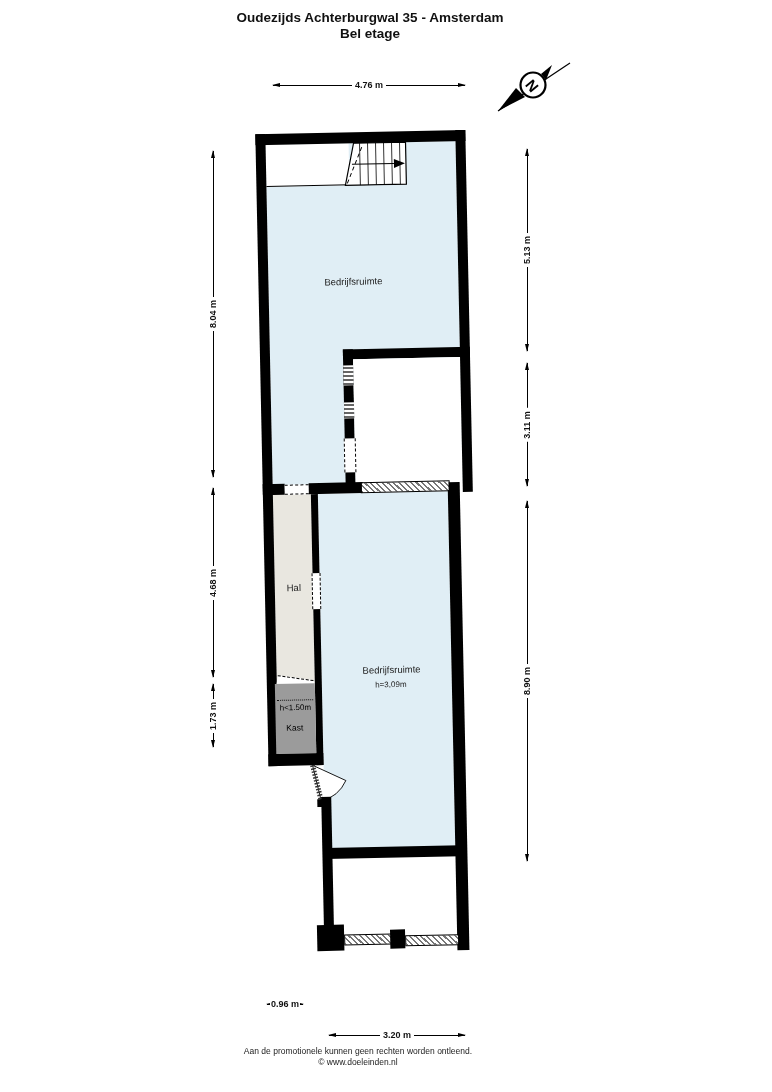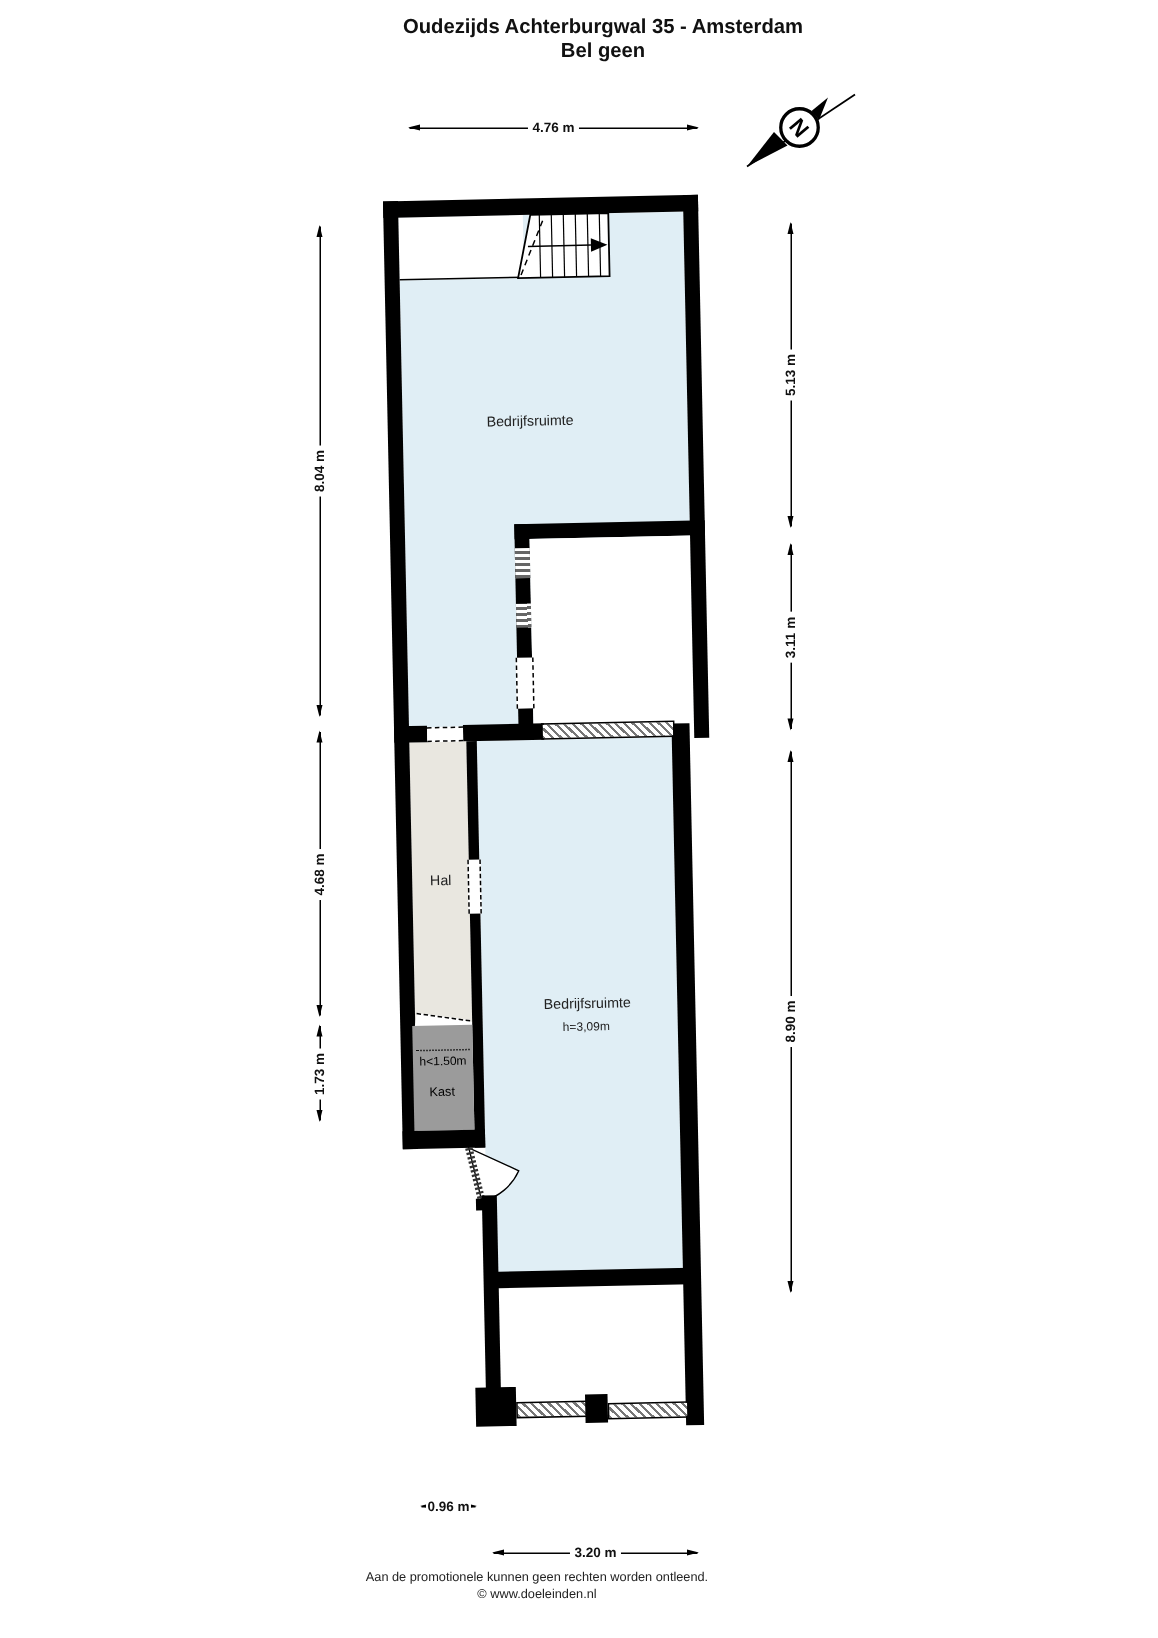--- a/index.html
+++ b/index.html
@@ -1,21 +1,21 @@
 <!DOCTYPE html>
 <html><head>
 <meta charset="utf-8">
 <style>
   html,body{margin:0;padding:0;background:#fff;}
   #canvas{position:relative;width:772px;height:1092px;background:#fff;overflow:hidden;
           font-family:"Liberation Sans", sans-serif;color:#111;
           --room-fill:#e0eef5; --hal-fill:#e9e7e0; --kast-fill:#9b9b9b; --wall:#000000;}
   .abs{position:absolute;}
   
-  #title{left:0;top:10px;width:740px;text-align:center;font-weight:bold;font-size:13.5px;line-height:16px;margin-left:32px;}
+  #title{left:0;top:10px;width:740px;text-align:center;font-weight:bold;font-size:13.5px;line-height:16px;}
   
   #footer{left:0;top:1046px;width:716px;text-align:center;font-size:8.5px;line-height:11px;color:#222;}
   
   #plan{left:264px;top:132px;width:210px;height:832px;transform:rotate(-1.2deg);transform-origin:50% 50%;}
   .wall{position:absolute;background:var(--wall);}
   .fill-room{position:absolute;background:var(--room-fill);}
   .fill-hal{position:absolute;background:var(--hal-fill);}
   .fill-kast{position:absolute;background:var(--kast-fill);}
   .white{position:absolute;background:#fff;}
   .win{position:absolute;border:1px solid #000;background:repeating-linear-gradient(45deg,#777 0 1.5px,#fff 1.5px 4px);}
@@ -38,21 +38,21 @@
   .dimv .lbl{transform:translate(-50%,-50%) rotate(-90deg);}
   .dotted{position:absolute;border-top:1px dotted #111;}
 </style>
 </head>
 <body>
 
 <div id="canvas" style="--room-fill: #e0eef5; --hal-fill: #e9e7e0; --kast-fill: #9b9b9b; --wall: #000000;">
 
   <div class="abs" id="title">
     <div>Oudezijds Achterburgwal 35 - Amsterdam</div>
-    <div>Bel geen</div>
+    <div>Bel etage</div>
   </div>
 
   <div class="abs" style="left:495px;top:60px;width:78px;height:54px;">
     <svg width="78" height="54" viewBox="0 0 78 54">
       <line x1="3" y1="51" x2="75" y2="3" stroke="#000" stroke-width="1.2"></line>
       <polygon points="3,51 21,28 30,37" fill="#000"></polygon>
       <circle cx="38" cy="25" r="12.5" fill="#fff" stroke="#000" stroke-width="2.2"></circle>
       <polygon points="46,14 57,5 51,20" fill="#000"></polygon>
       <text x="38" y="26" text-anchor="middle" dominant-baseline="central" font-size="15" font-weight="bold" transform="rotate(50 38 25)">N</text>
     </svg>
@@ -169,21 +169,21 @@
       <div class="ah ah-b"></div>
     <span class="lbl">3.11 m</span>
   </div>
   <div class="dimv" style="left:520px;top:500px;width:14px;height:362px;">
     <div class="line"></div>
       <div class="ah ah-t"></div>
       <div class="ah ah-b"></div>
     <span class="lbl">8.90 m</span>
   </div>
 
-  <div class="dimh" style="left:280px;top:997px;width:38px;height:14px;">
+  <div class="dimh" style="left:266px;top:997px;width:38px;height:14px;">
     <div class="line"></div>
       <div class="ah ah-l"></div>
       <div class="ah ah-r"></div>
     <span class="lbl" style="padding:0 1px;">0.96 m</span>
   </div>
   <div class="dimh" style="left:328px;top:1028px;width:138px;height:14px;">
     <div class="line"></div>
       <div class="ah ah-l"></div>
       <div class="ah ah-r"></div>
     <span class="lbl">3.20 m</span>

